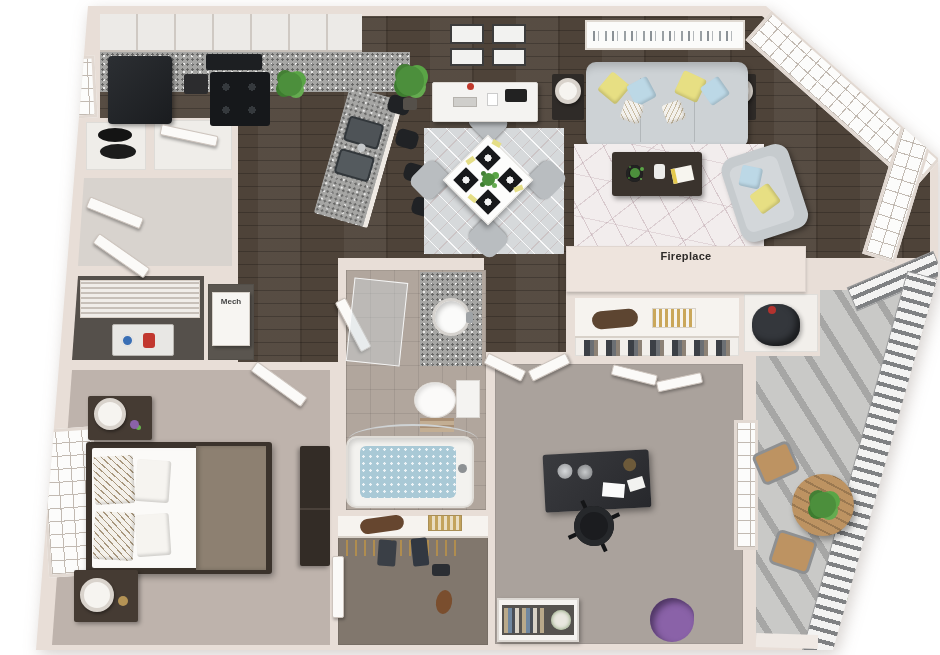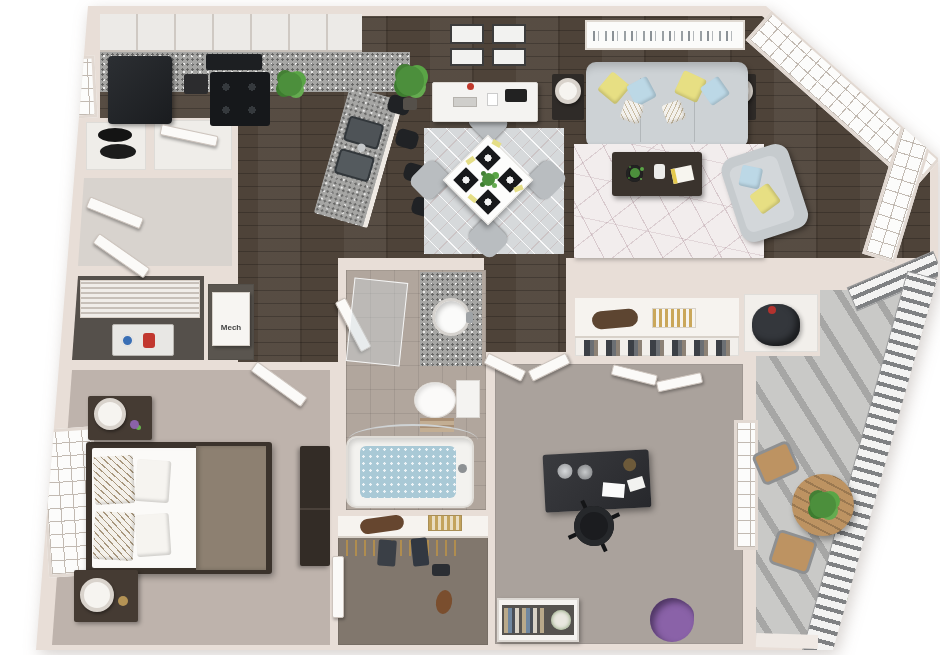--- a/index.html
+++ b/index.html
@@ -89,21 +89,21 @@
     <div class="abs" style="left:100px;top:144px;width:36px;height:15px;background:#1c1c1c;border-radius:50%;"></div>
     <div class="abs door" style="left:160px;top:130px;width:58px;height:11px;transform:rotate(12deg);"></div>
     <div class="abs door" style="left:88px;top:196px;width:58px;height:12px;transform:rotate(22deg);transform-origin:left center;"></div>
     <div class="abs door" style="left:96px;top:232px;width:62px;height:12px;transform:rotate(35deg);transform-origin:left center;"></div>
     <div class="abs louver" style="left:80px;top:280px;width:120px;height:38px;"></div>
     <div class="abs" style="left:112px;top:324px;width:62px;height:32px;background:#e8e7e4;border:1px solid #b9b6b1;border-radius:2px;">
       <div class="abs" style="left:8px;top:9px;width:13px;height:13px;background:#3a6fb5;border-radius:50%;border:2px solid #e2e2e2;"></div>
       <div class="abs" style="left:30px;top:8px;width:12px;height:15px;background:#c2382f;border-radius:3px;"></div>
     </div>
     <div class="abs" style="left:212px;top:292px;width:38px;height:54px;background:#f7f5f2;border:1px solid #d6d0c9;box-shadow:2px 2px 3px rgba(0,0,0,.3);">
-      <div class="mechlbl" style="margin-top:30px;">Mech</div>
+      <div class="mechlbl" style="margin-top:4px;">Mech</div>
     </div>
 
     <div class="abs rugdin" style="left:424px;top:128px;width:140px;height:126px;"></div>
     <div class="abs" style="left:471px;top:107px;width:34px;height:30px;background:#b9bdc0;border-radius:8px;transform:rotate(45deg);box-shadow:1px 1px 2px rgba(0,0,0,.3);"></div>
     <div class="abs" style="left:529px;top:165px;width:34px;height:30px;background:#b9bdc0;border-radius:8px;transform:rotate(135deg);box-shadow:1px 1px 2px rgba(0,0,0,.3);"></div>
     <div class="abs" style="left:471px;top:223px;width:34px;height:30px;background:#b9bdc0;border-radius:8px;transform:rotate(225deg);box-shadow:1px 1px 2px rgba(0,0,0,.3);"></div>
     <div class="abs" style="left:413px;top:165px;width:34px;height:30px;background:#b9bdc0;border-radius:8px;transform:rotate(315deg);box-shadow:1px 1px 2px rgba(0,0,0,.3);"></div>
     <div class="abs" style="left:456px;top:148px;width:64px;height:64px;background:#fdfdfc;border:1px solid #e2e0dd;transform:rotate(45deg);box-shadow:2px 3px 5px rgba(0,0,0,.35);"></div>
     <div class="abs" style="left:479px;top:149px;width:18px;height:18px;background:#17181a;transform:rotate(45deg);background-image:radial-gradient(circle 5px at 9px 9px,#f2f2f2 70%,transparent 72%);"></div>
     <div class="abs" style="left:501px;top:171px;width:18px;height:18px;background:#17181a;transform:rotate(45deg);background-image:radial-gradient(circle 5px at 9px 9px,#f2f2f2 70%,transparent 72%);"></div>
@@ -153,20 +153,23 @@
       <div class="abs" style="left:42px;top:12px;width:11px;height:15px;background:#ececea;border-radius:3px;"></div>
       <div class="abs" style="left:60px;top:15px;width:21px;height:15px;background:#f7f5ef;border-left:4px solid #e4c94e;transform:rotate(-12deg);"></div>
     </div>
     <div class="abs" style="left:730px;top:148px;width:76px;height:90px;transform:rotate(-18deg);">
       <div class="abs" style="left:0;top:0;width:70px;height:88px;background:#c6cbce;border-radius:14px;box-shadow:2px 3px 5px rgba(0,0,0,.35);"></div>
       <div class="abs" style="left:7px;top:10px;width:50px;height:68px;background:#d3d7da;border-radius:8px;"></div>
       <div class="abs pillow" style="left:16px;top:14px;width:21px;height:21px;background:#bcd8e6;transform:rotate(30deg);"></div>
       <div class="abs pillow" style="left:22px;top:38px;width:23px;height:23px;background:#e7df83;transform:rotate(-18deg);"></div>
     </div>
 
+    <div class="abs" style="left:566px;top:246px;width:240px;height:46px;background:#eee4dd;box-shadow:inset 0 0 0 1px rgba(0,0,0,.06),0 2px 3px rgba(0,0,0,.2);">
+      <div class="lbl" style="margin-top:4px;">Fireplace</div>
+    </div>
 
     <div class="abs win" style="left:772px;top:10px;width:225px;height:40px;transform:rotate(41.5deg);transform-origin:0 0;"></div>
     <div class="abs win" style="left:906px;top:110px;width:34px;height:150px;transform:rotate(17deg);transform-origin:0 0;"></div>
 
     <div class="abs door" style="left:254px;top:360px;width:62px;height:12px;transform:rotate(36deg);transform-origin:0 50%;"></div>
     <div class="abs door" style="left:340px;top:294px;width:56px;height:12px;transform:rotate(62deg);transform-origin:0 50%;"></div>
 
     <div class="abs" style="left:350px;top:280px;width:54px;height:84px;background:rgba(205,216,220,.4);border:1px solid rgba(255,255,255,.85);transform:rotate(6deg);"></div>
     <div class="abs granite" style="left:420px;top:272px;width:62px;height:94px;"></div>
     <div class="abs" style="left:432px;top:298px;width:38px;height:38px;background:#fbfbfa;border:3px solid #d6d3cf;border-radius:50%;box-shadow:inset 2px 3px 5px rgba(0,0,0,.2);"></div>

